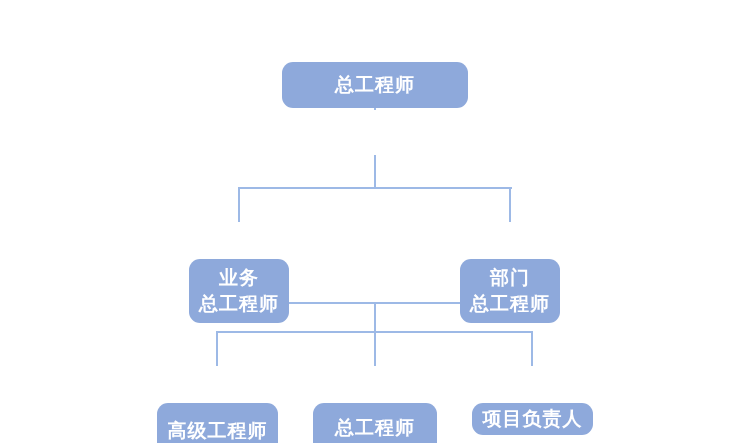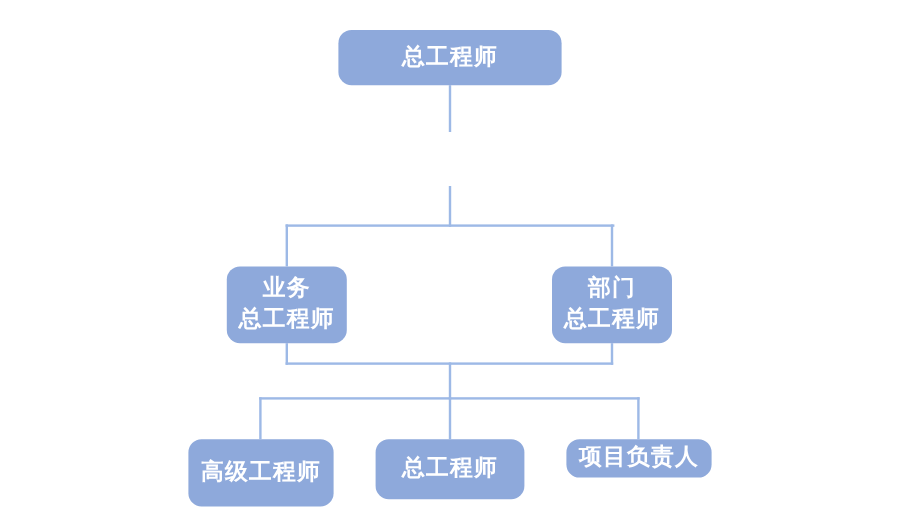--- a/index.html
+++ b/index.html
@@ -23,20 +23,21 @@
     font-weight: bold;
     font-size: 19px;
     line-height: 26px;
     letter-spacing: 1px;
     display: flex;
     align-items: center;
     justify-content: center;
     text-align: center;
     white-space: pre-line;
     box-sizing: border-box;
+    margin-top: 37px;
   }
   .line {
     position: absolute;
     background: #9db9e6;
   }
   .v { width: 2px; }
   .h { height: 2px; }
 
   
   .n-chief     { left: 282px; top: 25px;  width: 186px; height: 46px; }

